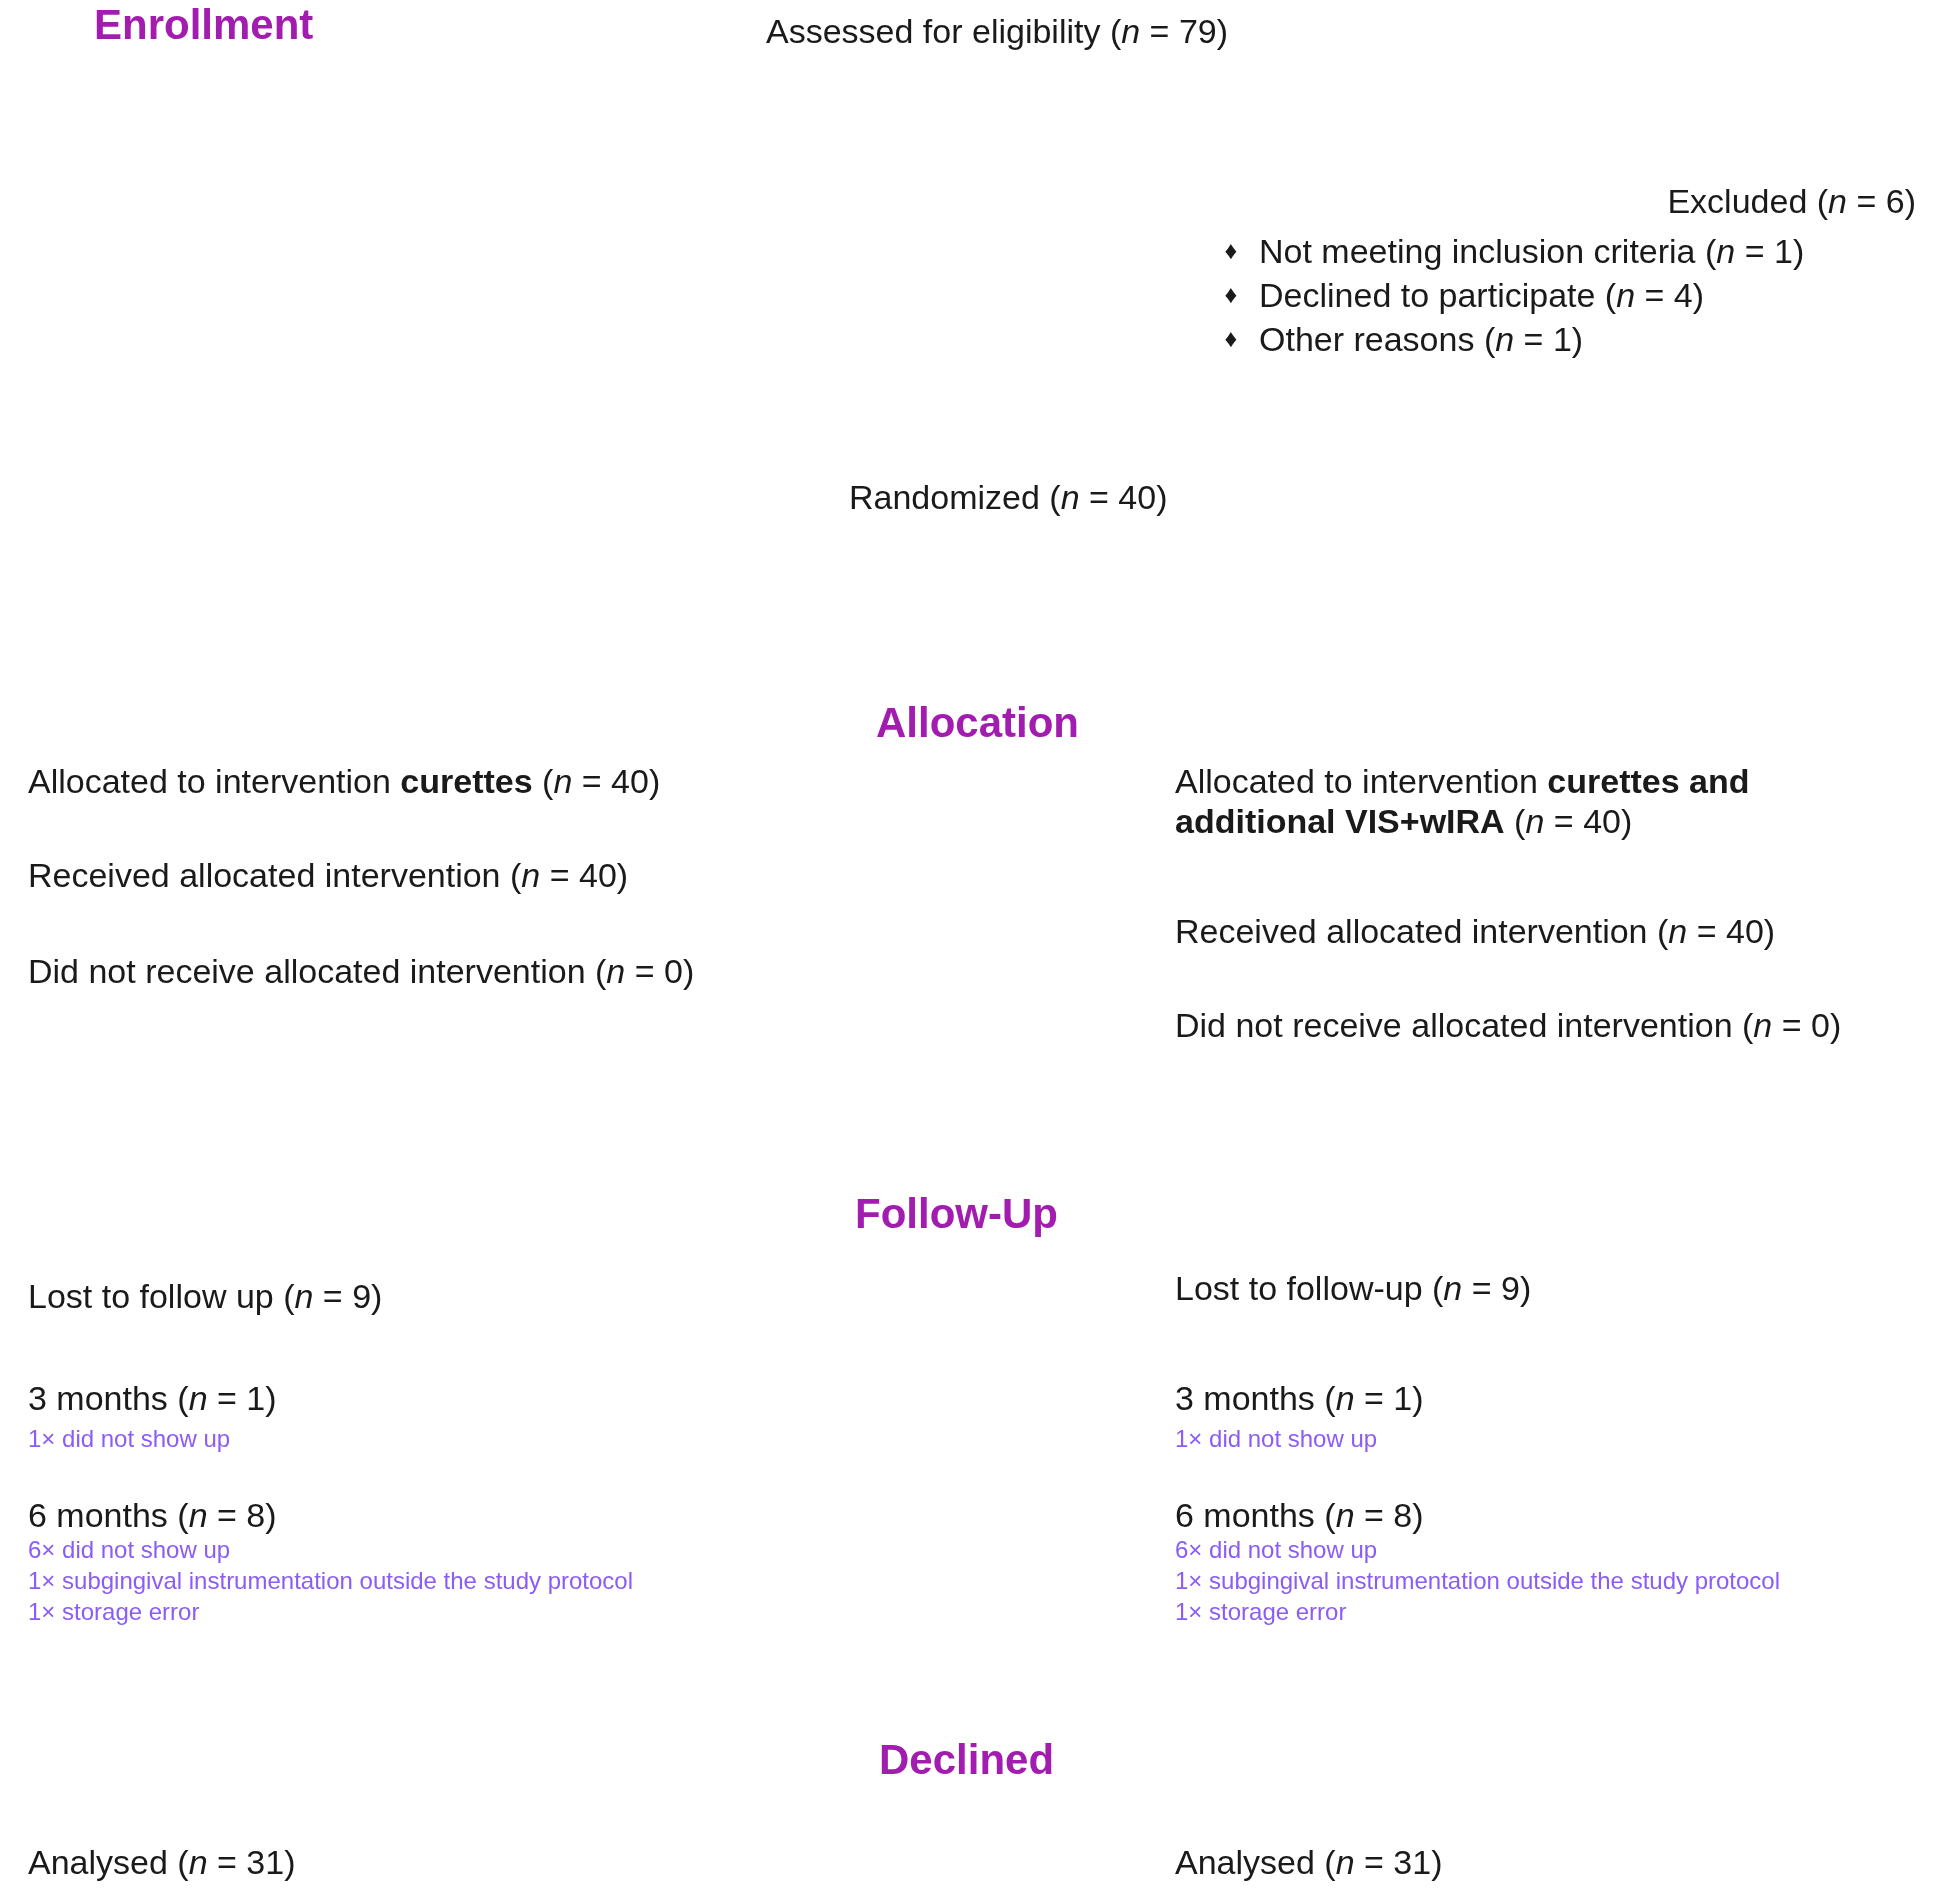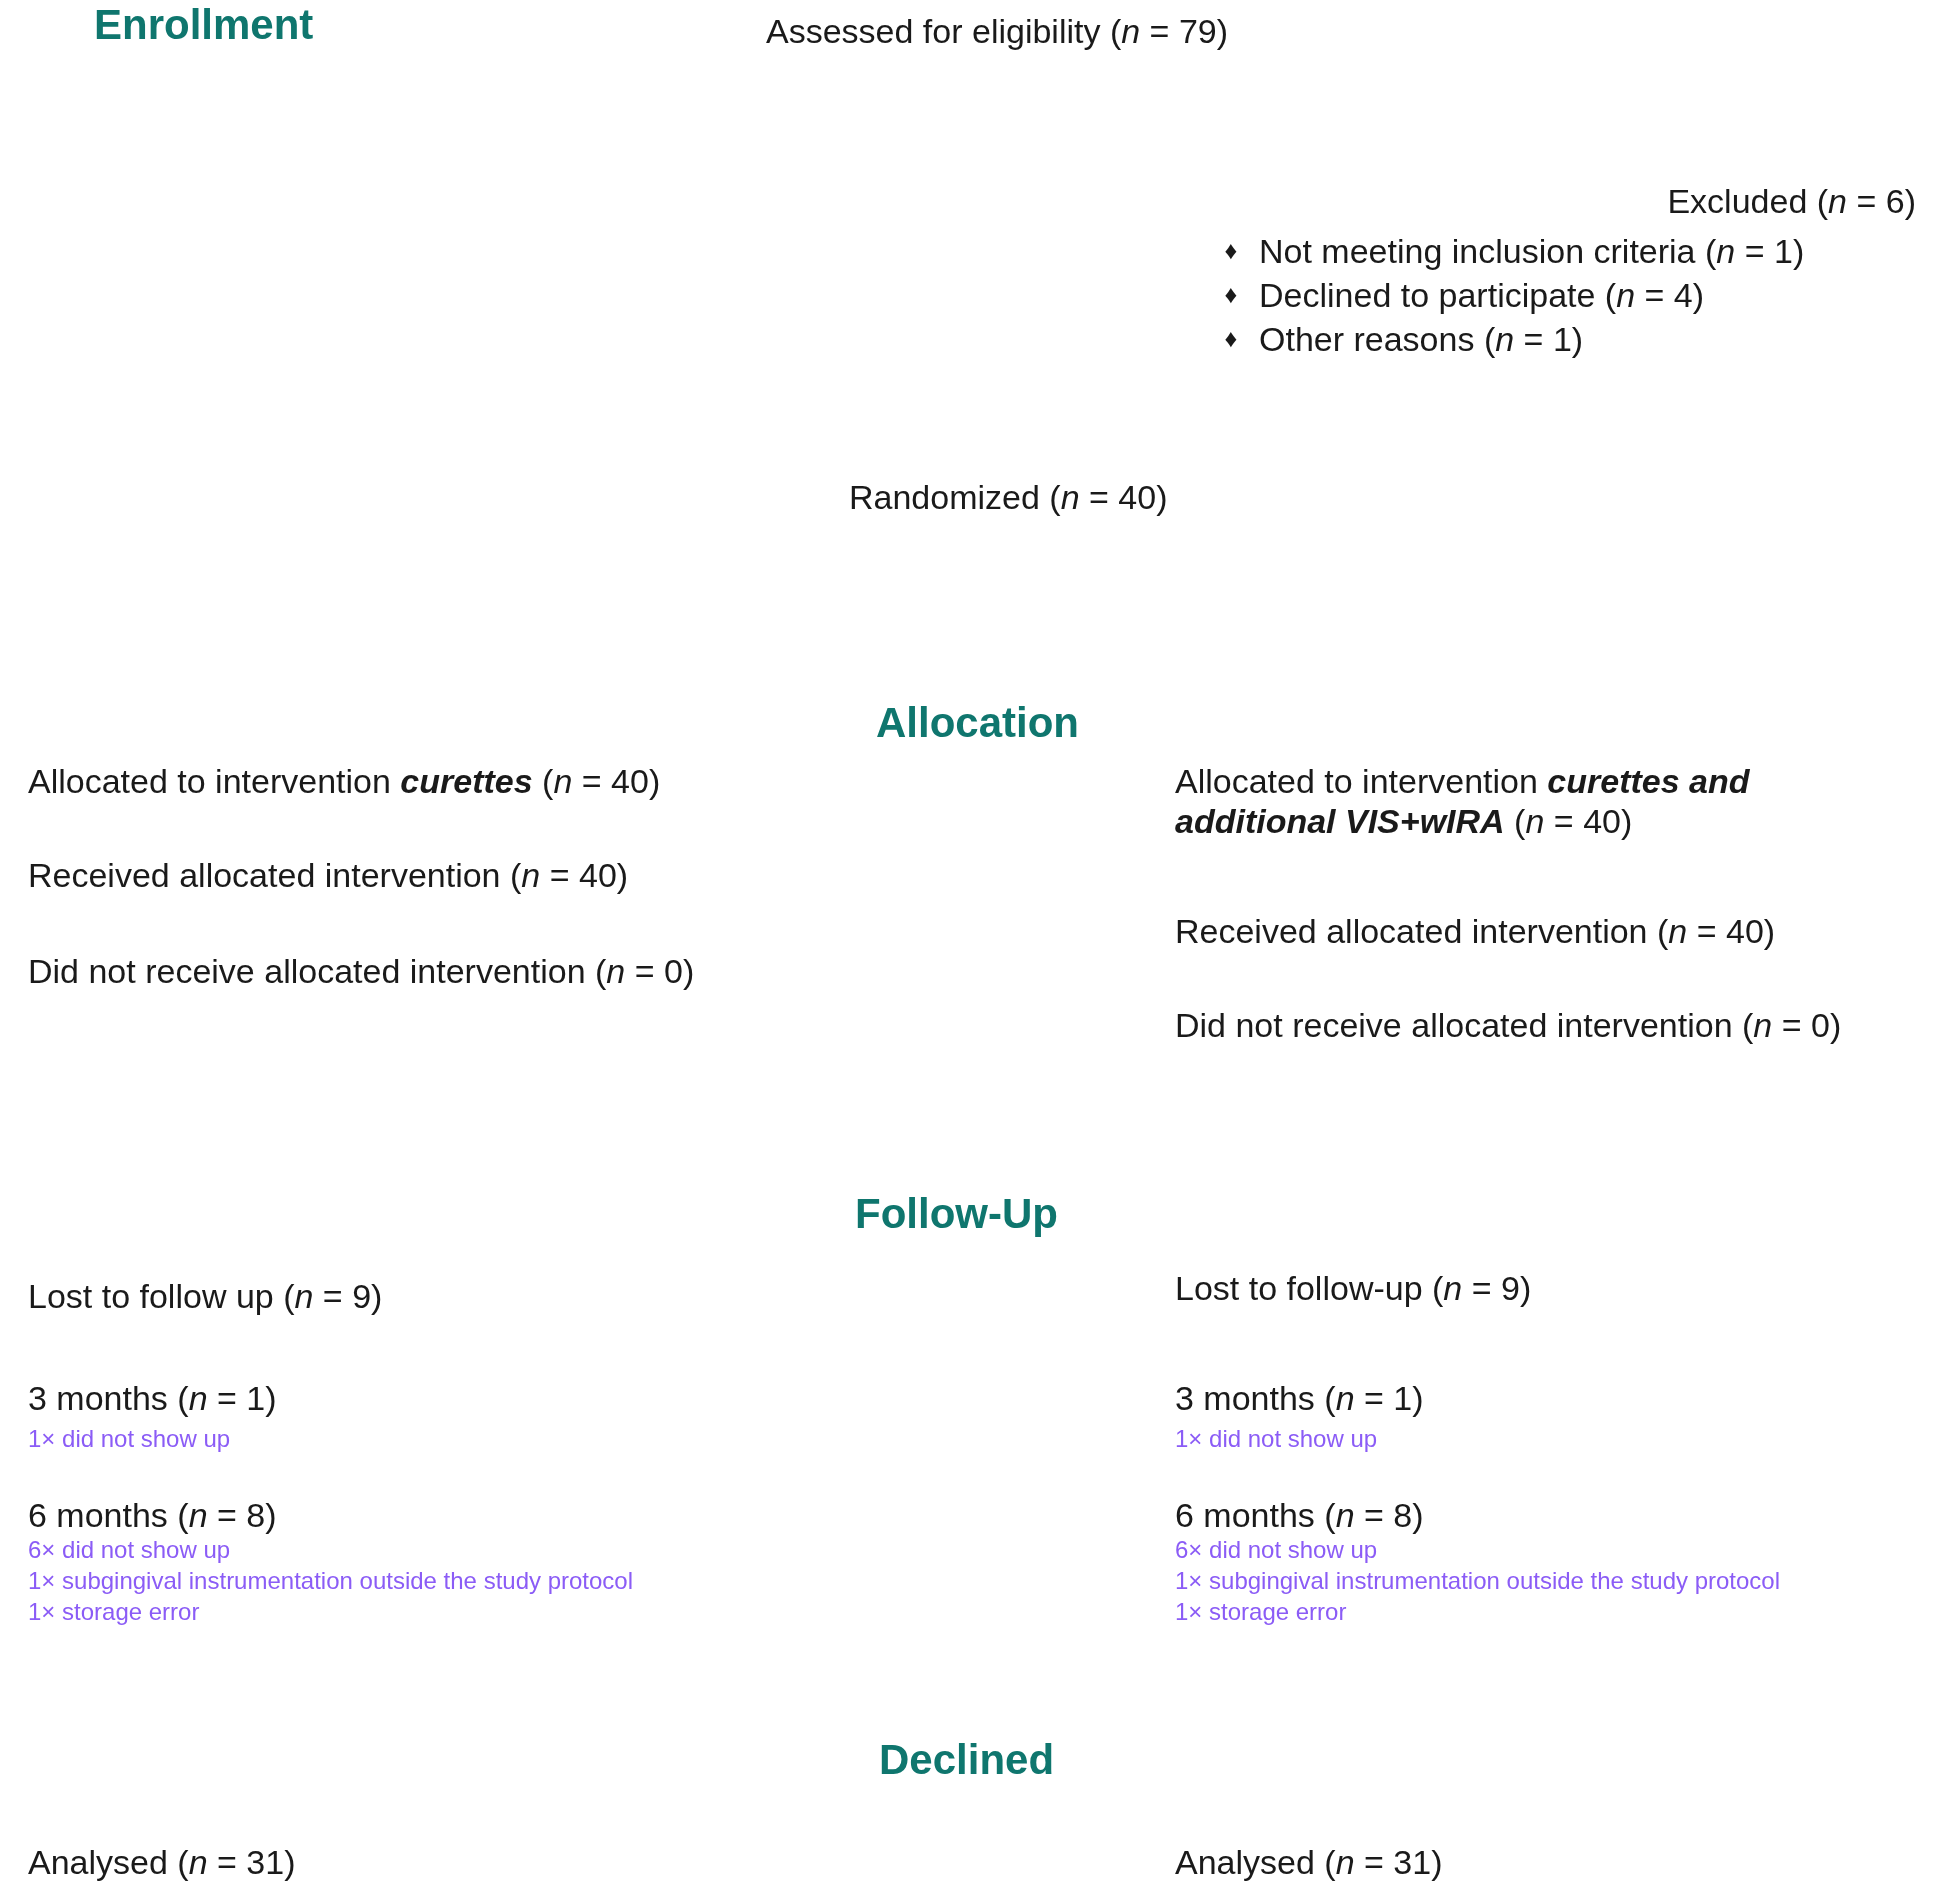--- a/index.html
+++ b/index.html
@@ -16,21 +16,21 @@
     position: relative;
     width: 1936px;
     height: 1901px;
     background: #ffffff;
     overflow: hidden;
   }
   .abs { position: absolute; }
 
   
   .stage-header {
-    color: #0f766e;
+    color: #a21caf;
     font-weight: bold;
     font-size: 42px;
     line-height: 1.05;
     letter-spacing: 0px;
     white-space: nowrap;
   }
 
   
   .body-text {
     font-size: 34px;
@@ -39,21 +39,21 @@
     white-space: nowrap;
   }
   .body-text.wrap { white-space: normal; }
   .small-text {
     font-size: 24px;
     line-height: 1.28;
     color: #8b5cf6;
     white-space: nowrap;
   }
   .n-italic { font-style: italic; }
-  .bold { font-weight: bold; font-style: italic; }
+  .bold { font-weight: bold; }
 
   
   .bullet-list {
     list-style: none;
     margin: 0;
     padding: 0;
   }
   .bullet-list li {
     position: relative;
     padding-left: 39px;

